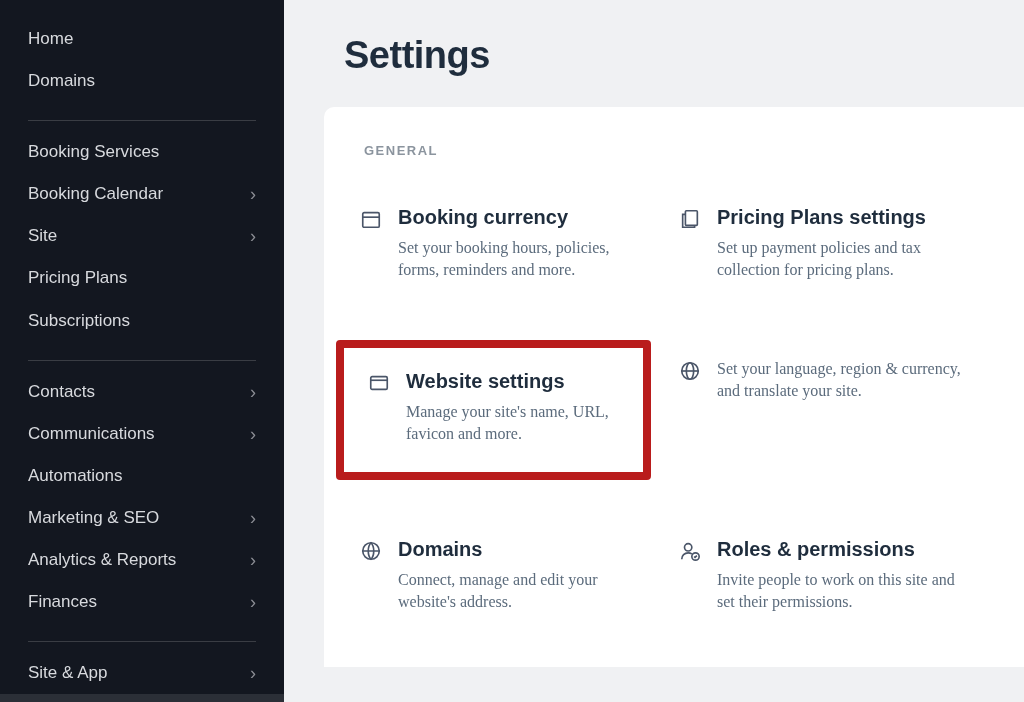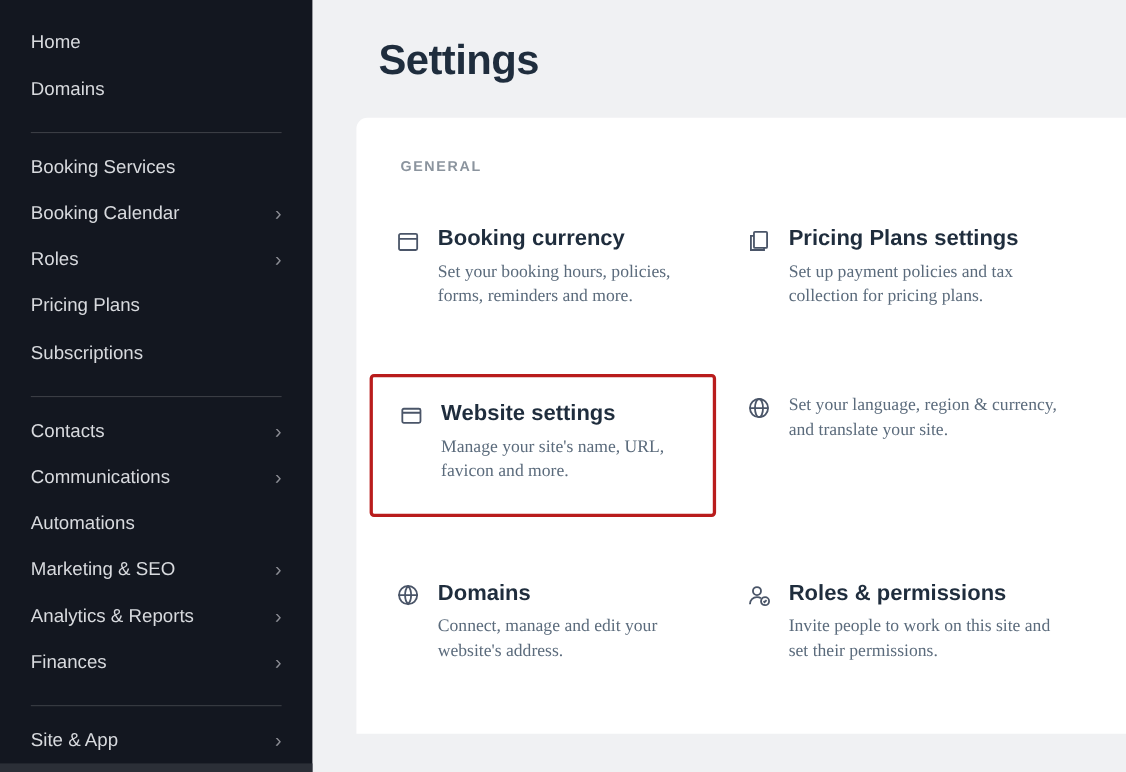--- a/index.html
+++ b/index.html
@@ -84,21 +84,21 @@
       padding-left: 4px;
       padding-right: 30px;
     }
     .card {
       display: flex;
       align-items: flex-start;
       gap: 16px;
       padding: 18px 18px 18px 32px;
     }
     .card.highlighted {
-      border: 3px solid #b91c1c;
+      border: 8px solid #b91c1c;
       border-radius: 4px;
       padding: 22px 10px 26px 24px;
       margin-left: 8px;
       justify-content: flex-end;
     }
     .card.right-col {
       padding-left: 8px;
     }
     .card-icon {
       width: 22px;
@@ -135,21 +135,21 @@
   <div class="sidebar-divider"></div>
   <div class="sidebar-section">
     <div class="sidebar-item">
       <span>Booking Services</span>
     </div>
     <div class="sidebar-item">
       <span>Booking Calendar</span>
       <span class="chevron">›</span>
     </div>
     <div class="sidebar-item">
-      <span>Roles</span>
+      <span>Site</span>
       <span class="chevron">›</span>
     </div>
     <div class="sidebar-item">
       <span>Pricing Plans</span>
     </div>
     <div class="sidebar-item">
       <span>Subscriptions</span>
     </div>
   </div>
   <div class="sidebar-divider"></div>

